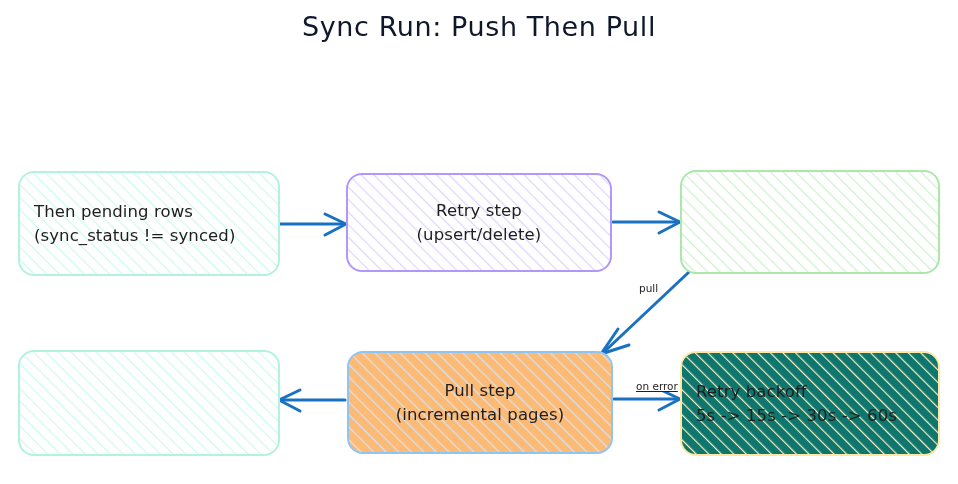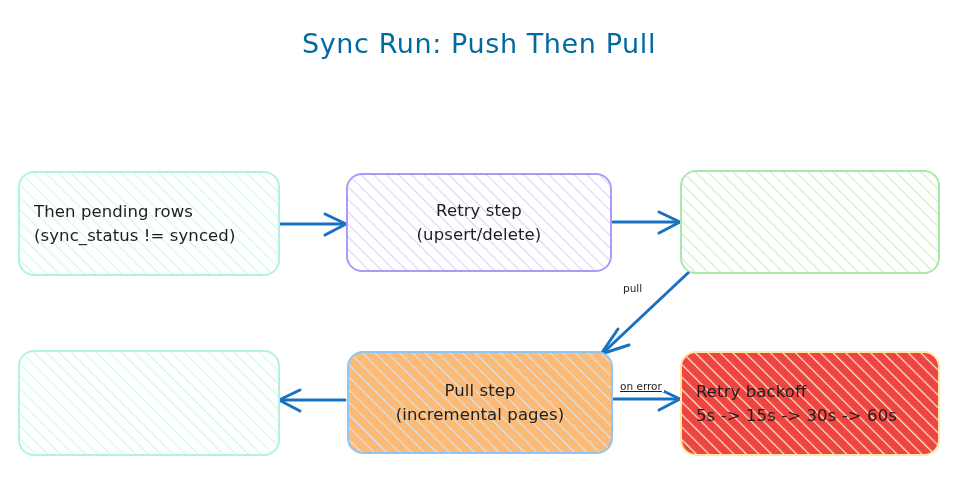--- a/index.html
+++ b/index.html
@@ -16,25 +16,25 @@
   }
   #canvas {
     position: absolute;
     inset: 0;
     width: 958px;
     height: 484px;
   }
   .diagram-title {
     position: absolute;
     left: 0;
-    top: 28px;
+    top: 11px;
     width: 958px;
     text-align: center;
     font-size: 27px;
-    color: #0369a1;
+    color: #0f172a;
     letter-spacing: 0.6px;
     font-family: "DejaVu Sans", sans-serif;
     font-weight: 400;
     white-space: pre;
   }
   .node {
     position: absolute;
     box-sizing: border-box;
     border-radius: 16px;
     border-style: solid;
@@ -67,20 +67,21 @@
 
   .edge-label {
     position: absolute;
     z-index: 6;
     font-size: 10.5px;
     color: #1e1e1e;
     background: #ffffff;
     padding: 0 2px;
     white-space: nowrap;
     font-family: "DejaVu Sans", sans-serif;
+    margin-left: 16px;
   }
 </style>
 </head>
 <body>
 
 <svg id="canvas" viewBox="0 0 958 484" xmlns="http://www.w3.org/2000/svg">
   <defs>
 
     <pattern id="hatch-mint" width="9" height="9" patternTransform="rotate(-45)" patternUnits="userSpaceOnUse">
       <line x1="0" y1="0" x2="0" y2="9" stroke="#cdfaeb" stroke-width="2.4"></line>
@@ -166,21 +167,21 @@
 <div class="node center" style="left:347px; top:351px; width:266px; height:103px;
             border-color:#8fc5f2; background:#fdba74;">
   <svg class="hatch" viewBox="0 0 266 103" preserveAspectRatio="none">
     <rect x="0" y="0" width="266" height="103" fill="url(#hatch-blue)"></rect>
   </svg>
   <div class="label">Pull step
 (incremental pages)</div>
 </div>
 
 <div class="node left" style="left:680px; top:351px; width:260px; height:105px;
-            border-color:#ffe8a3; background:#ef4444;">
+            border-color:#ffe8a3; background:#0f766e;">
   <svg class="hatch" viewBox="0 0 260 105" preserveAspectRatio="none">
     <rect x="0" y="0" width="260" height="105" fill="url(#hatch-yellow)"></rect>
   </svg>
   <div class="label">Retry backoff
 5s -&gt; 15s -&gt; 30s -&gt; 60s</div>
 </div>
 
 <div class="edge-label" style="left:621px; top:282px;">pull</div>
 
 <div class="edge-label" style="left:618px; top:380px;text-decoration:underline;">on error</div>

